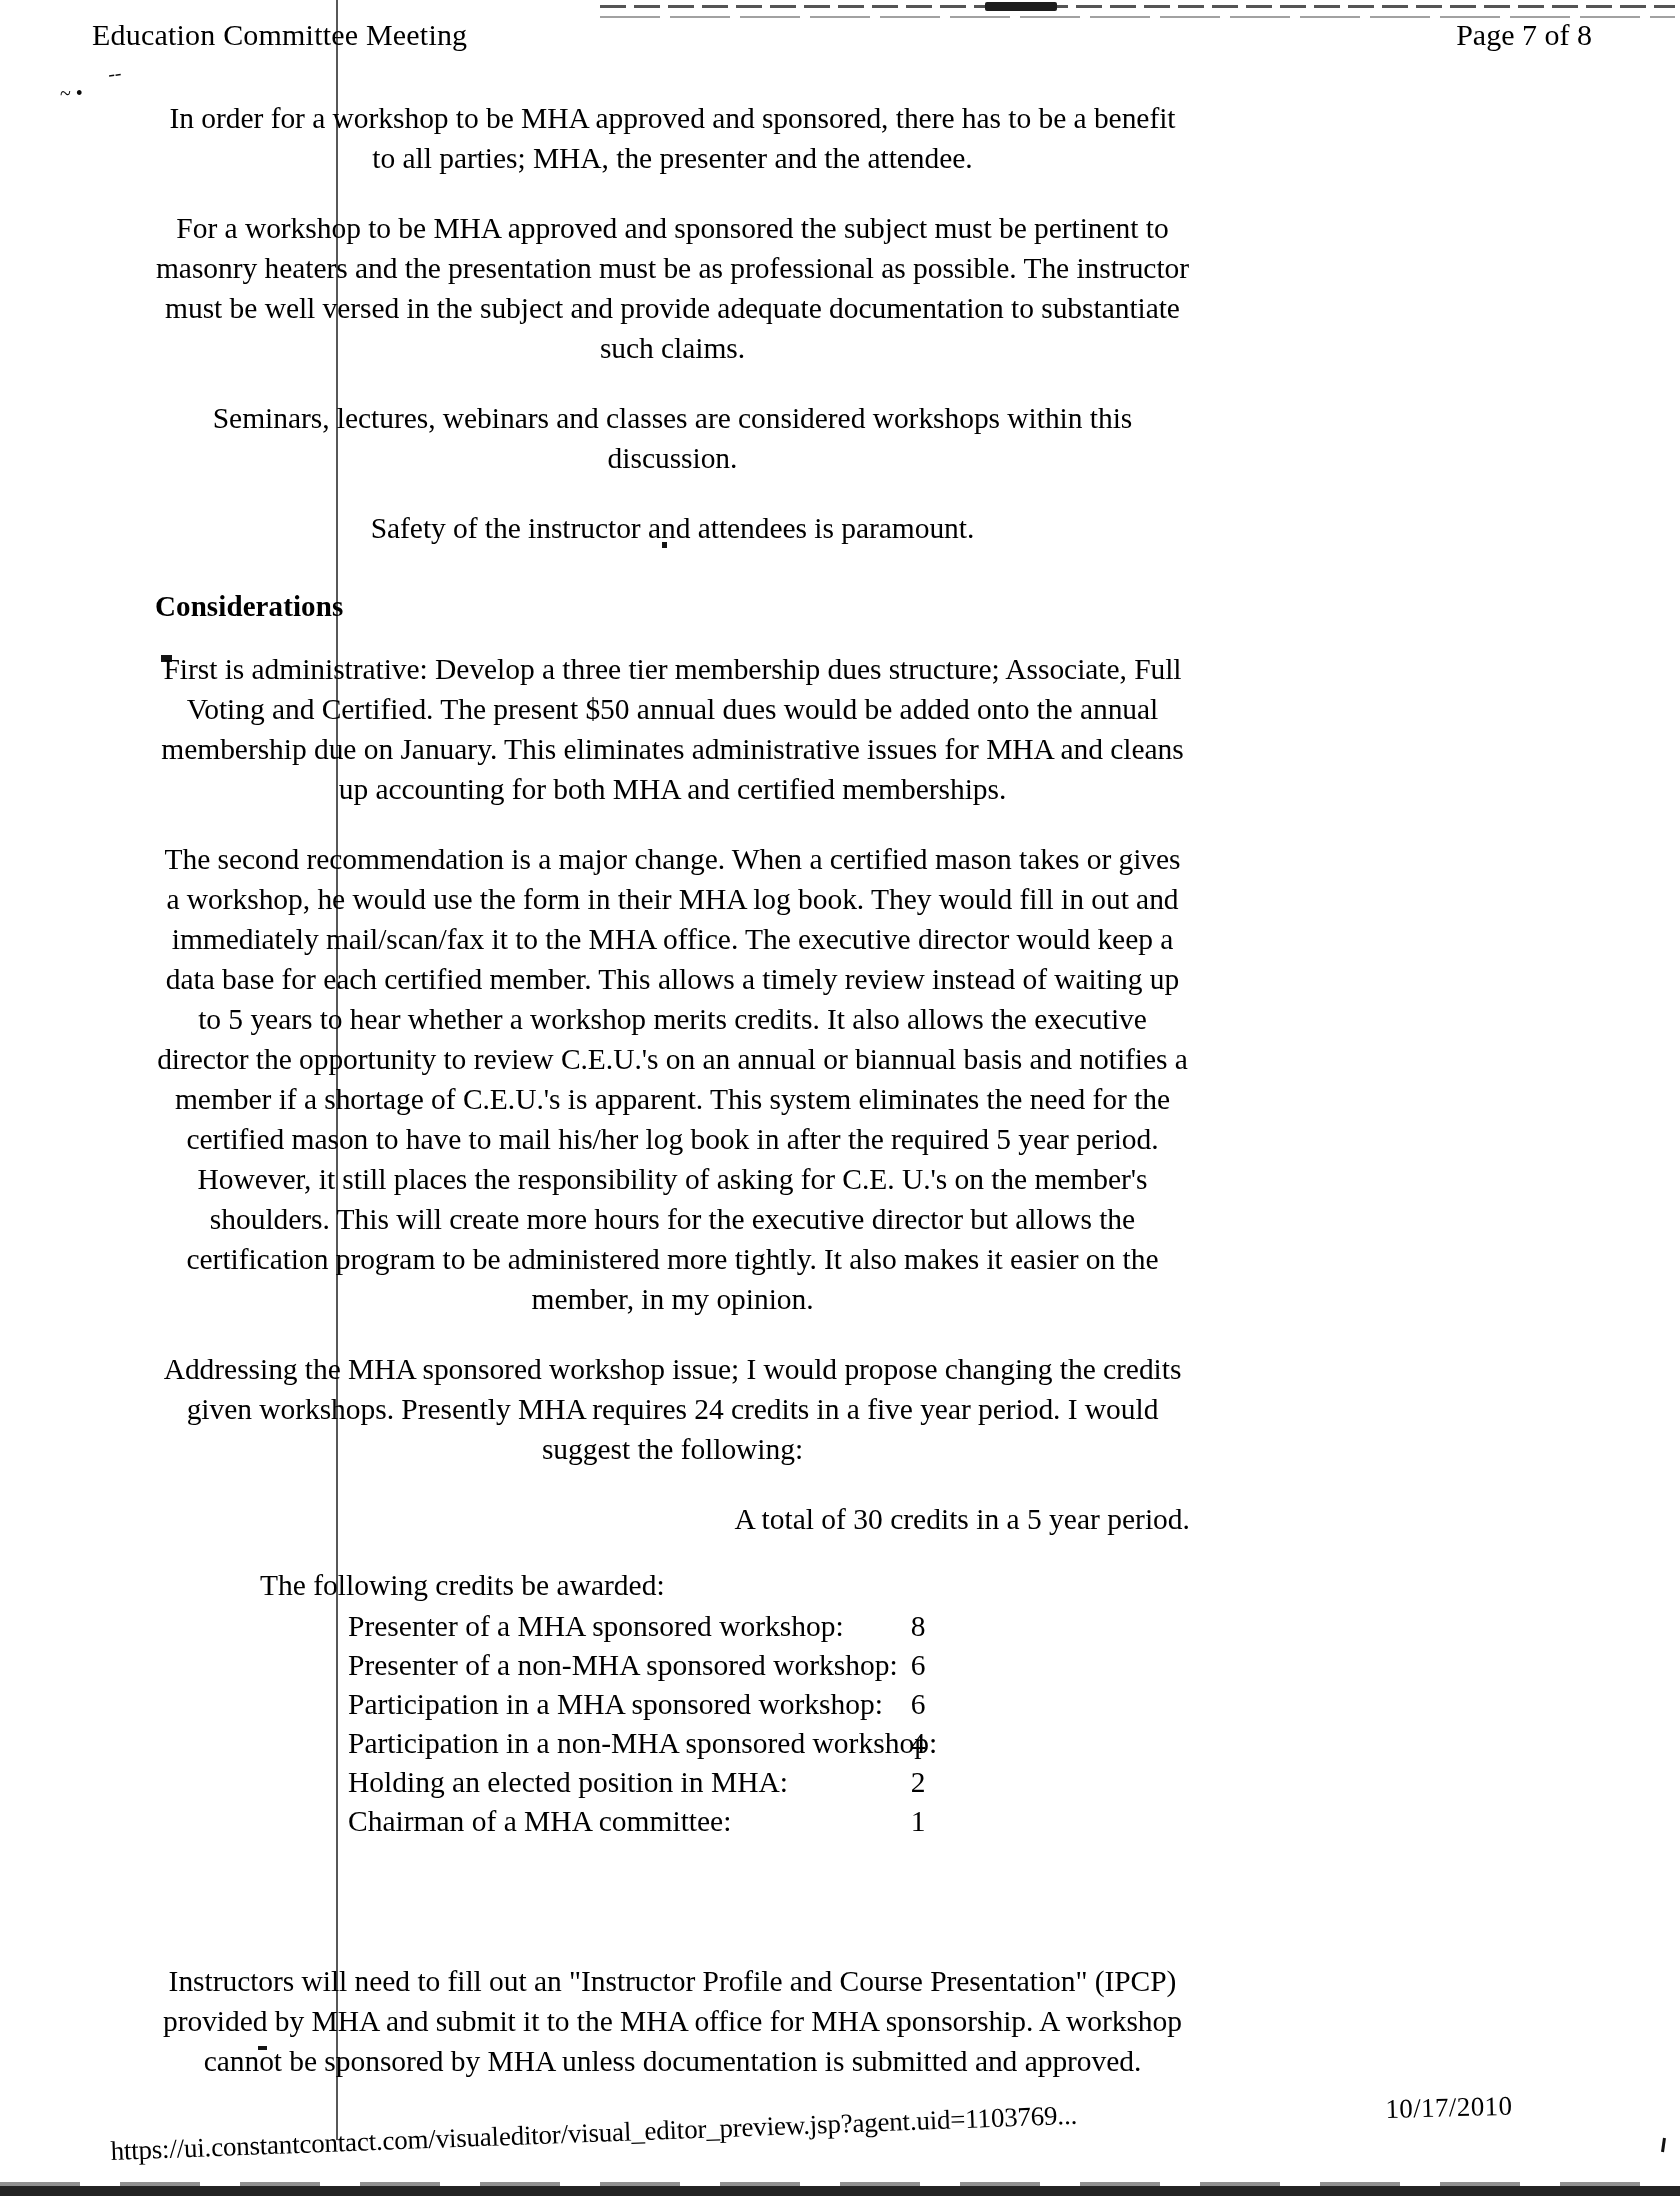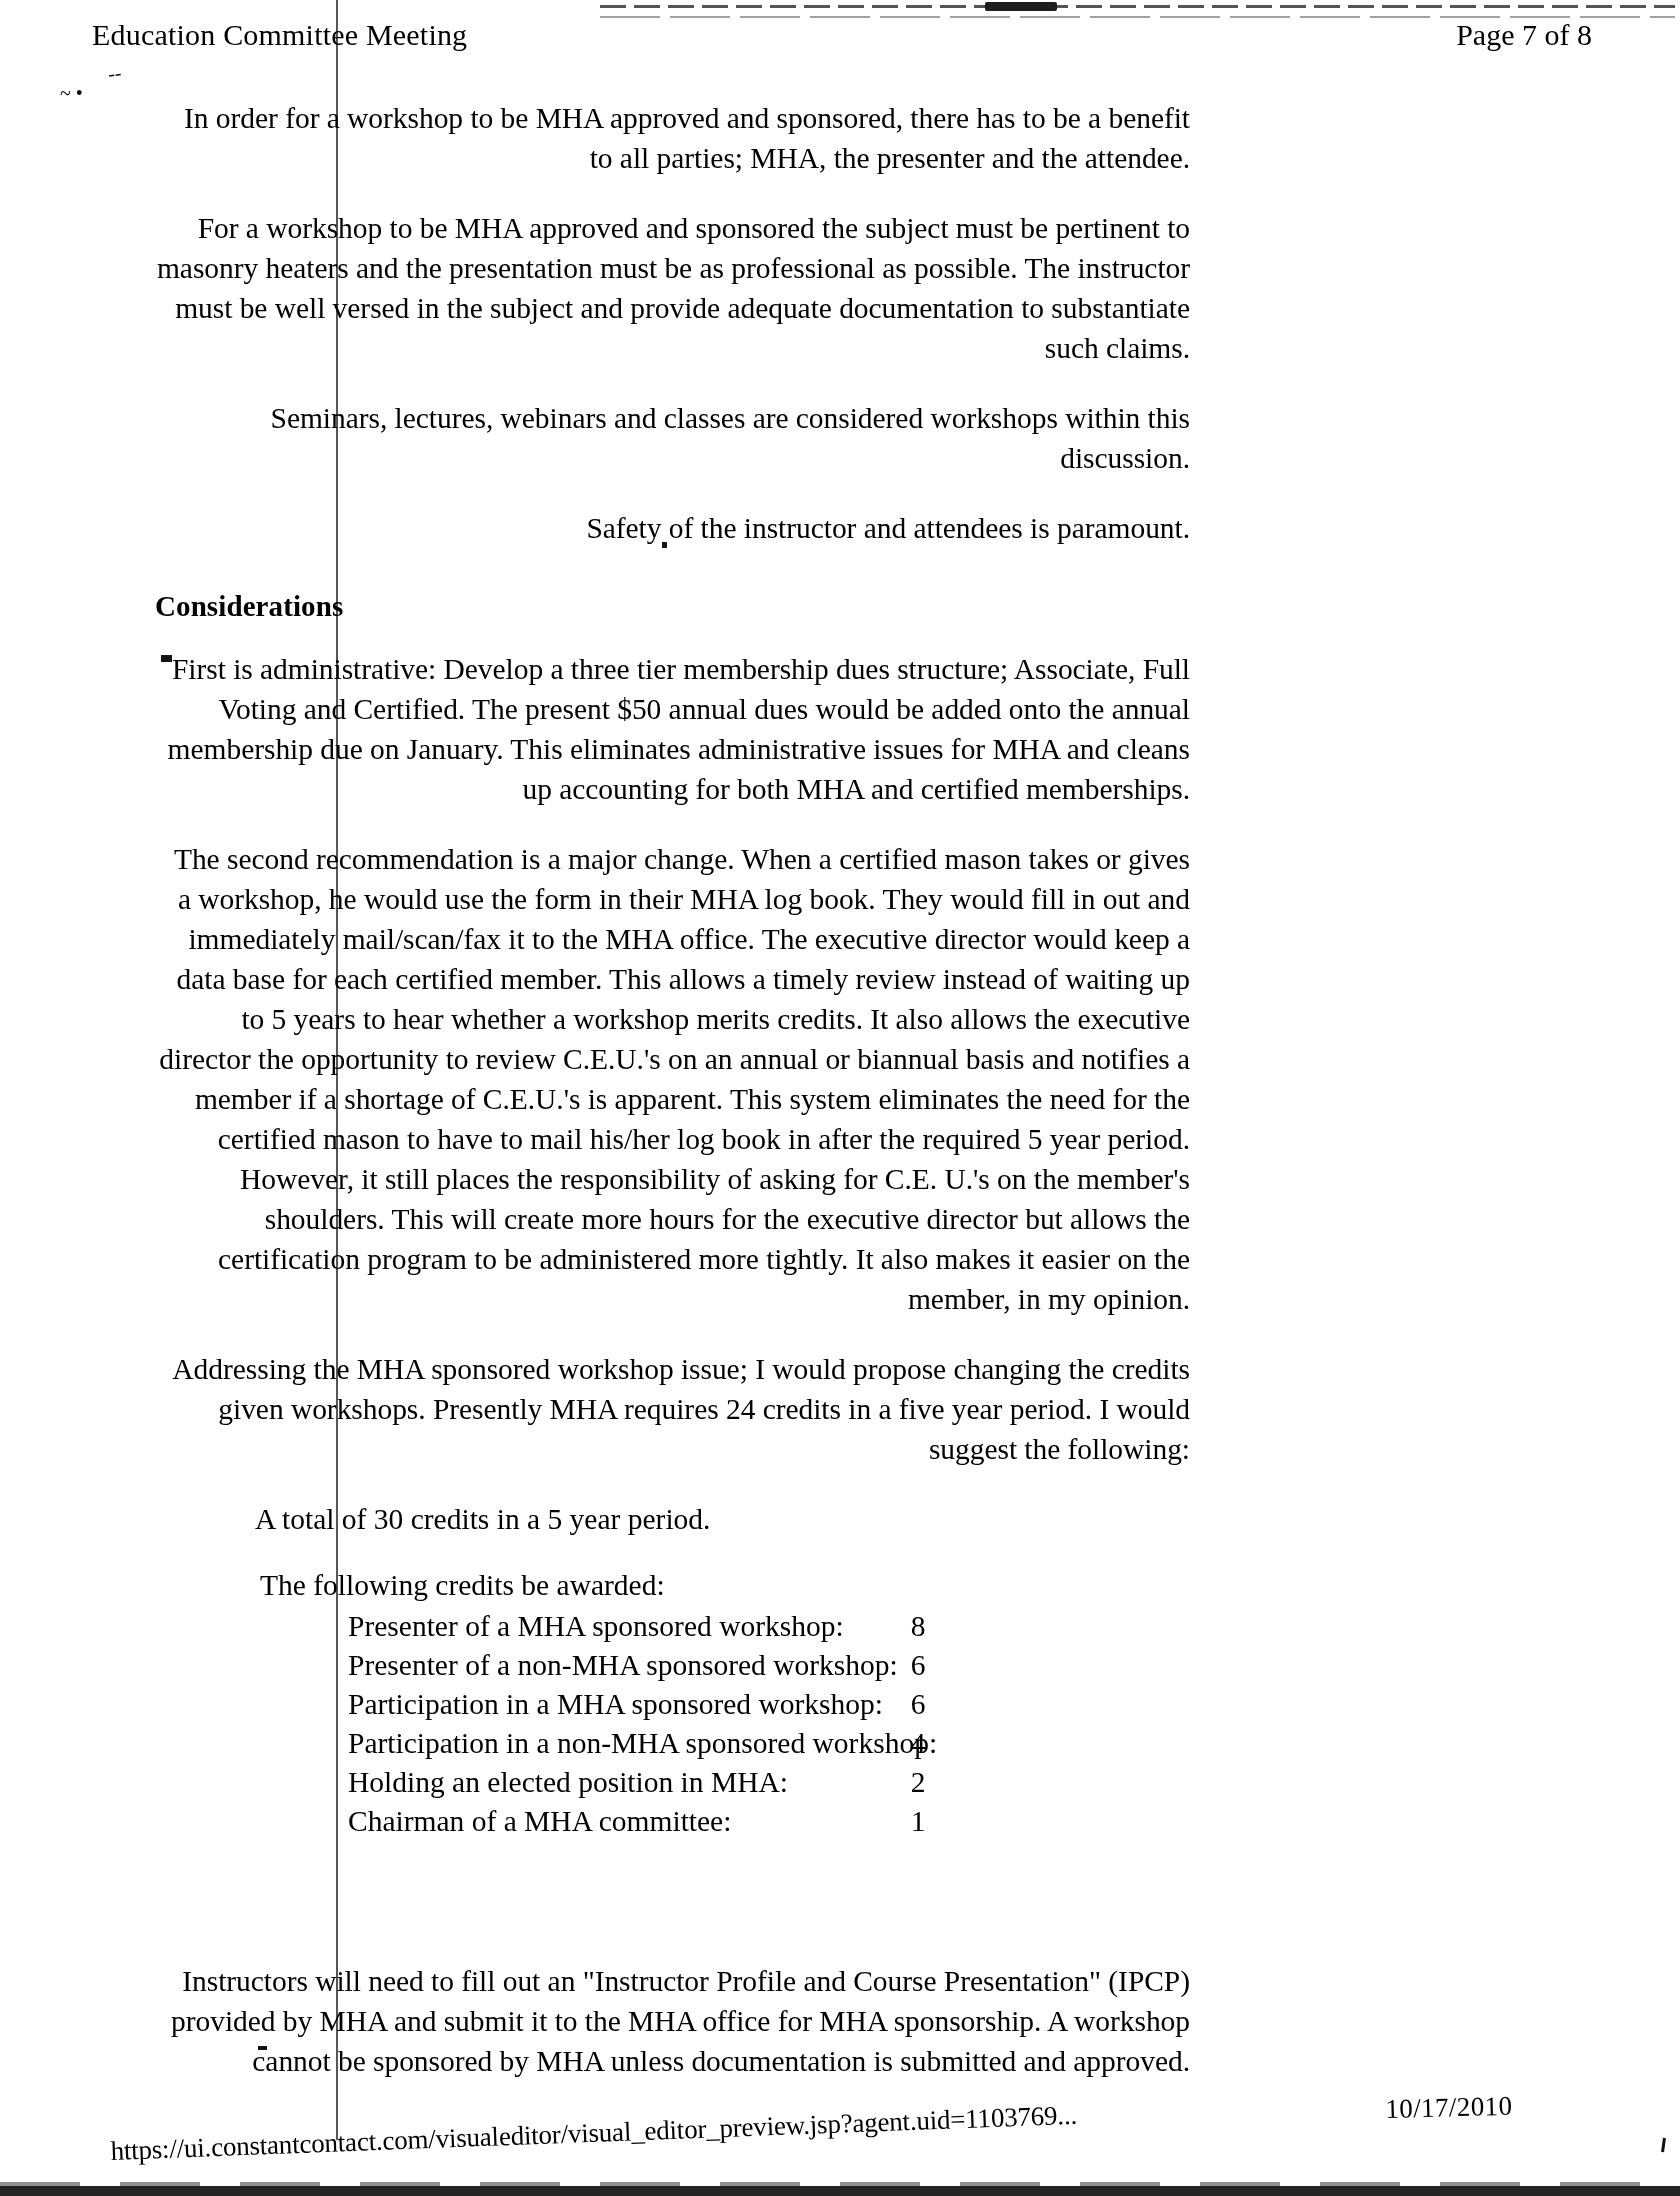--- a/index.html
+++ b/index.html
@@ -117,40 +117,41 @@
   .body-col {
     position: absolute;
     left: 155px;
     top: 98px;
     width: 1035px;
   }
   p.para {
     margin: 0 0 30px 0;
     font-size: 29.5px;
     line-height: 40px;
-    text-align: right;
+    text-align: center;
     letter-spacing: -0.05px;
   }
 
   h2.section-head {
     margin: 12px 0 26px 0;
     font-size: 29px;
     font-weight: bold;
     text-underline-offset: 4px;
     display: inline-block;
     letter-spacing: .1px;
   }
   .u { text-underline-offset: 3px; }
 
   
   .indent-1 {
     margin: 0 0 26px 0;
     padding-left: 100px;
     font-size: 29.5px;
     line-height: 40px;
+    text-align: right;
   }
   .indent-lead {
     margin: 0 0 2px 0;
     padding-left: 105px;
     font-size: 29.5px;
     line-height: 40px;
   }
   .credits-table {
     margin: 0 0 0 0;
     padding-left: 193px;

